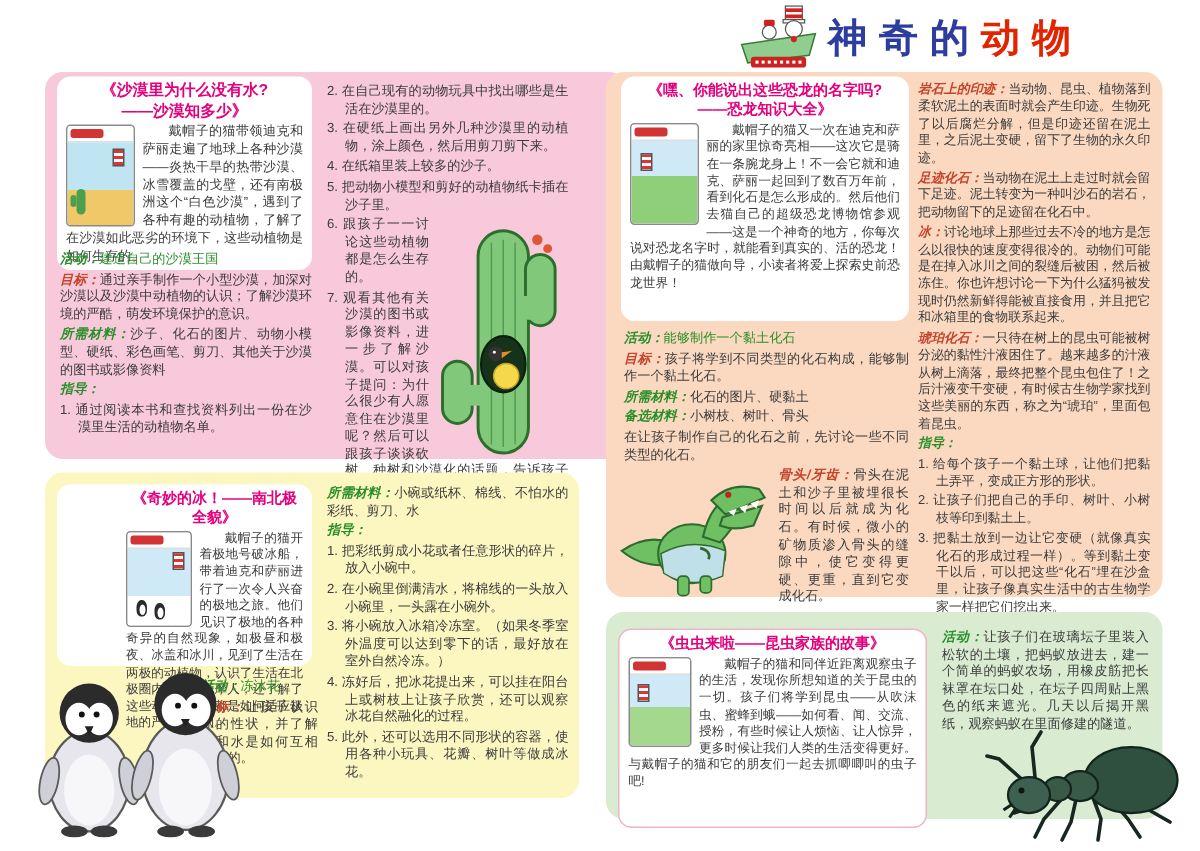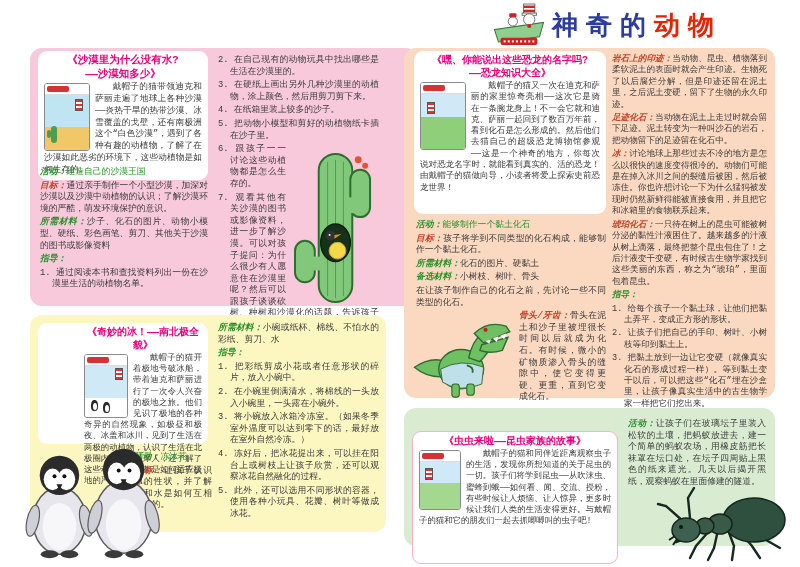--- a/index.html
+++ b/index.html
@@ -1,17 +1,17 @@
 <!DOCTYPE html>
 <html><head>
 <meta charset="utf-8">
 <style>
   html,body{margin:0;padding:0;background:#ffffff;}
   #canvas{position:relative;width:800px;height:567px;background:#fff;overflow:hidden;
-          font-family:Liberation Mono, monospace;color:#3b3b3b;}
+          font-family:Liberation Sans, sans-serif;color:#3b3b3b;}
   
   .hdr-title{position:absolute;left:552px;top:8px;font-size:26px;font-weight:bold;letter-spacing:8px;white-space:nowrap;}
   .hdr-blue{color:#2c3d9d;} .hdr-red{color:#e32400;}
   .logo{position:absolute;left:490px;top:3px;width:58px;height:43px;}
   
   .box{position:absolute;border-radius:12px;}
   .whitebox{position:absolute;background:#fff;border-radius:9px;padding:3px 6px;box-sizing:border-box;}
   .sec-title{color:#e5007d;font-weight:bold;text-align:center;line-height:1.3;}
   .t11{font-size:10.5px;} .t10{font-size:10px;}
   .desc{font-size:8.7px;line-height:11.8px;text-align:justify;text-indent:2em;color:#3b3b3b;margin:1px 0 0 0;}
@@ -273,21 +273,21 @@
       </p>
       <p class="para lbl-g">指导：</p>
       <p class="step just">1. 给每个孩子一个黏土球，让他们把黏土弄平，变成正方形的形状。</p>
       <p class="step just">2. 让孩子们把自己的手印、树叶、小树枝等印到黏土上。</p>
       <p class="step just">3. 把黏土放到一边让它变硬（就像真实化石的形成过程一样）。等到黏土变干以后，可以把这些“化石”埋在沙盒里，让孩子像真实生活中的古生物学家一样把它们挖出来。</p>
     </div>
   </div>
 
   <div class="box" style="left:404px;top:408px;width:371px;height:138px;background:#d9ecd2;">
 
-    <div class="whitebox" style="left:8px;top:23px;width:206px;height:133px;border:1px solid #f0b4c4;">
+    <div class="whitebox" style="left:8px;top:11px;width:206px;height:133px;border:1px solid #f0b4c4;">
       <div class="sec-title t10">《虫虫来啦——昆虫家族的故事》</div>
       <div class="cover" style="width:40px;height:58px;">
         <div class="topband">
             <div class="serieslogo"></div>
           </div>
         <div class="art art-insect">
             <div class="mini-hat" style="left:5px;top:6px;"></div>
           </div>
       </div>
       <p class="desc" style="font-size:8.4px;line-height:11.2px;">戴帽子的猫和同伴近距离观察虫子的生活，发现你所想知道的关于昆虫的一切。孩子们将学到昆虫——从吹沫虫、蜜蜂到蛾——如何看、闻、交流、授粉，有些时候让人烦恼、让人惊异，更多时候让我们人类的生活变得更好。与戴帽子的猫和它的朋友们一起去抓唧唧叫的虫子吧!</p>

